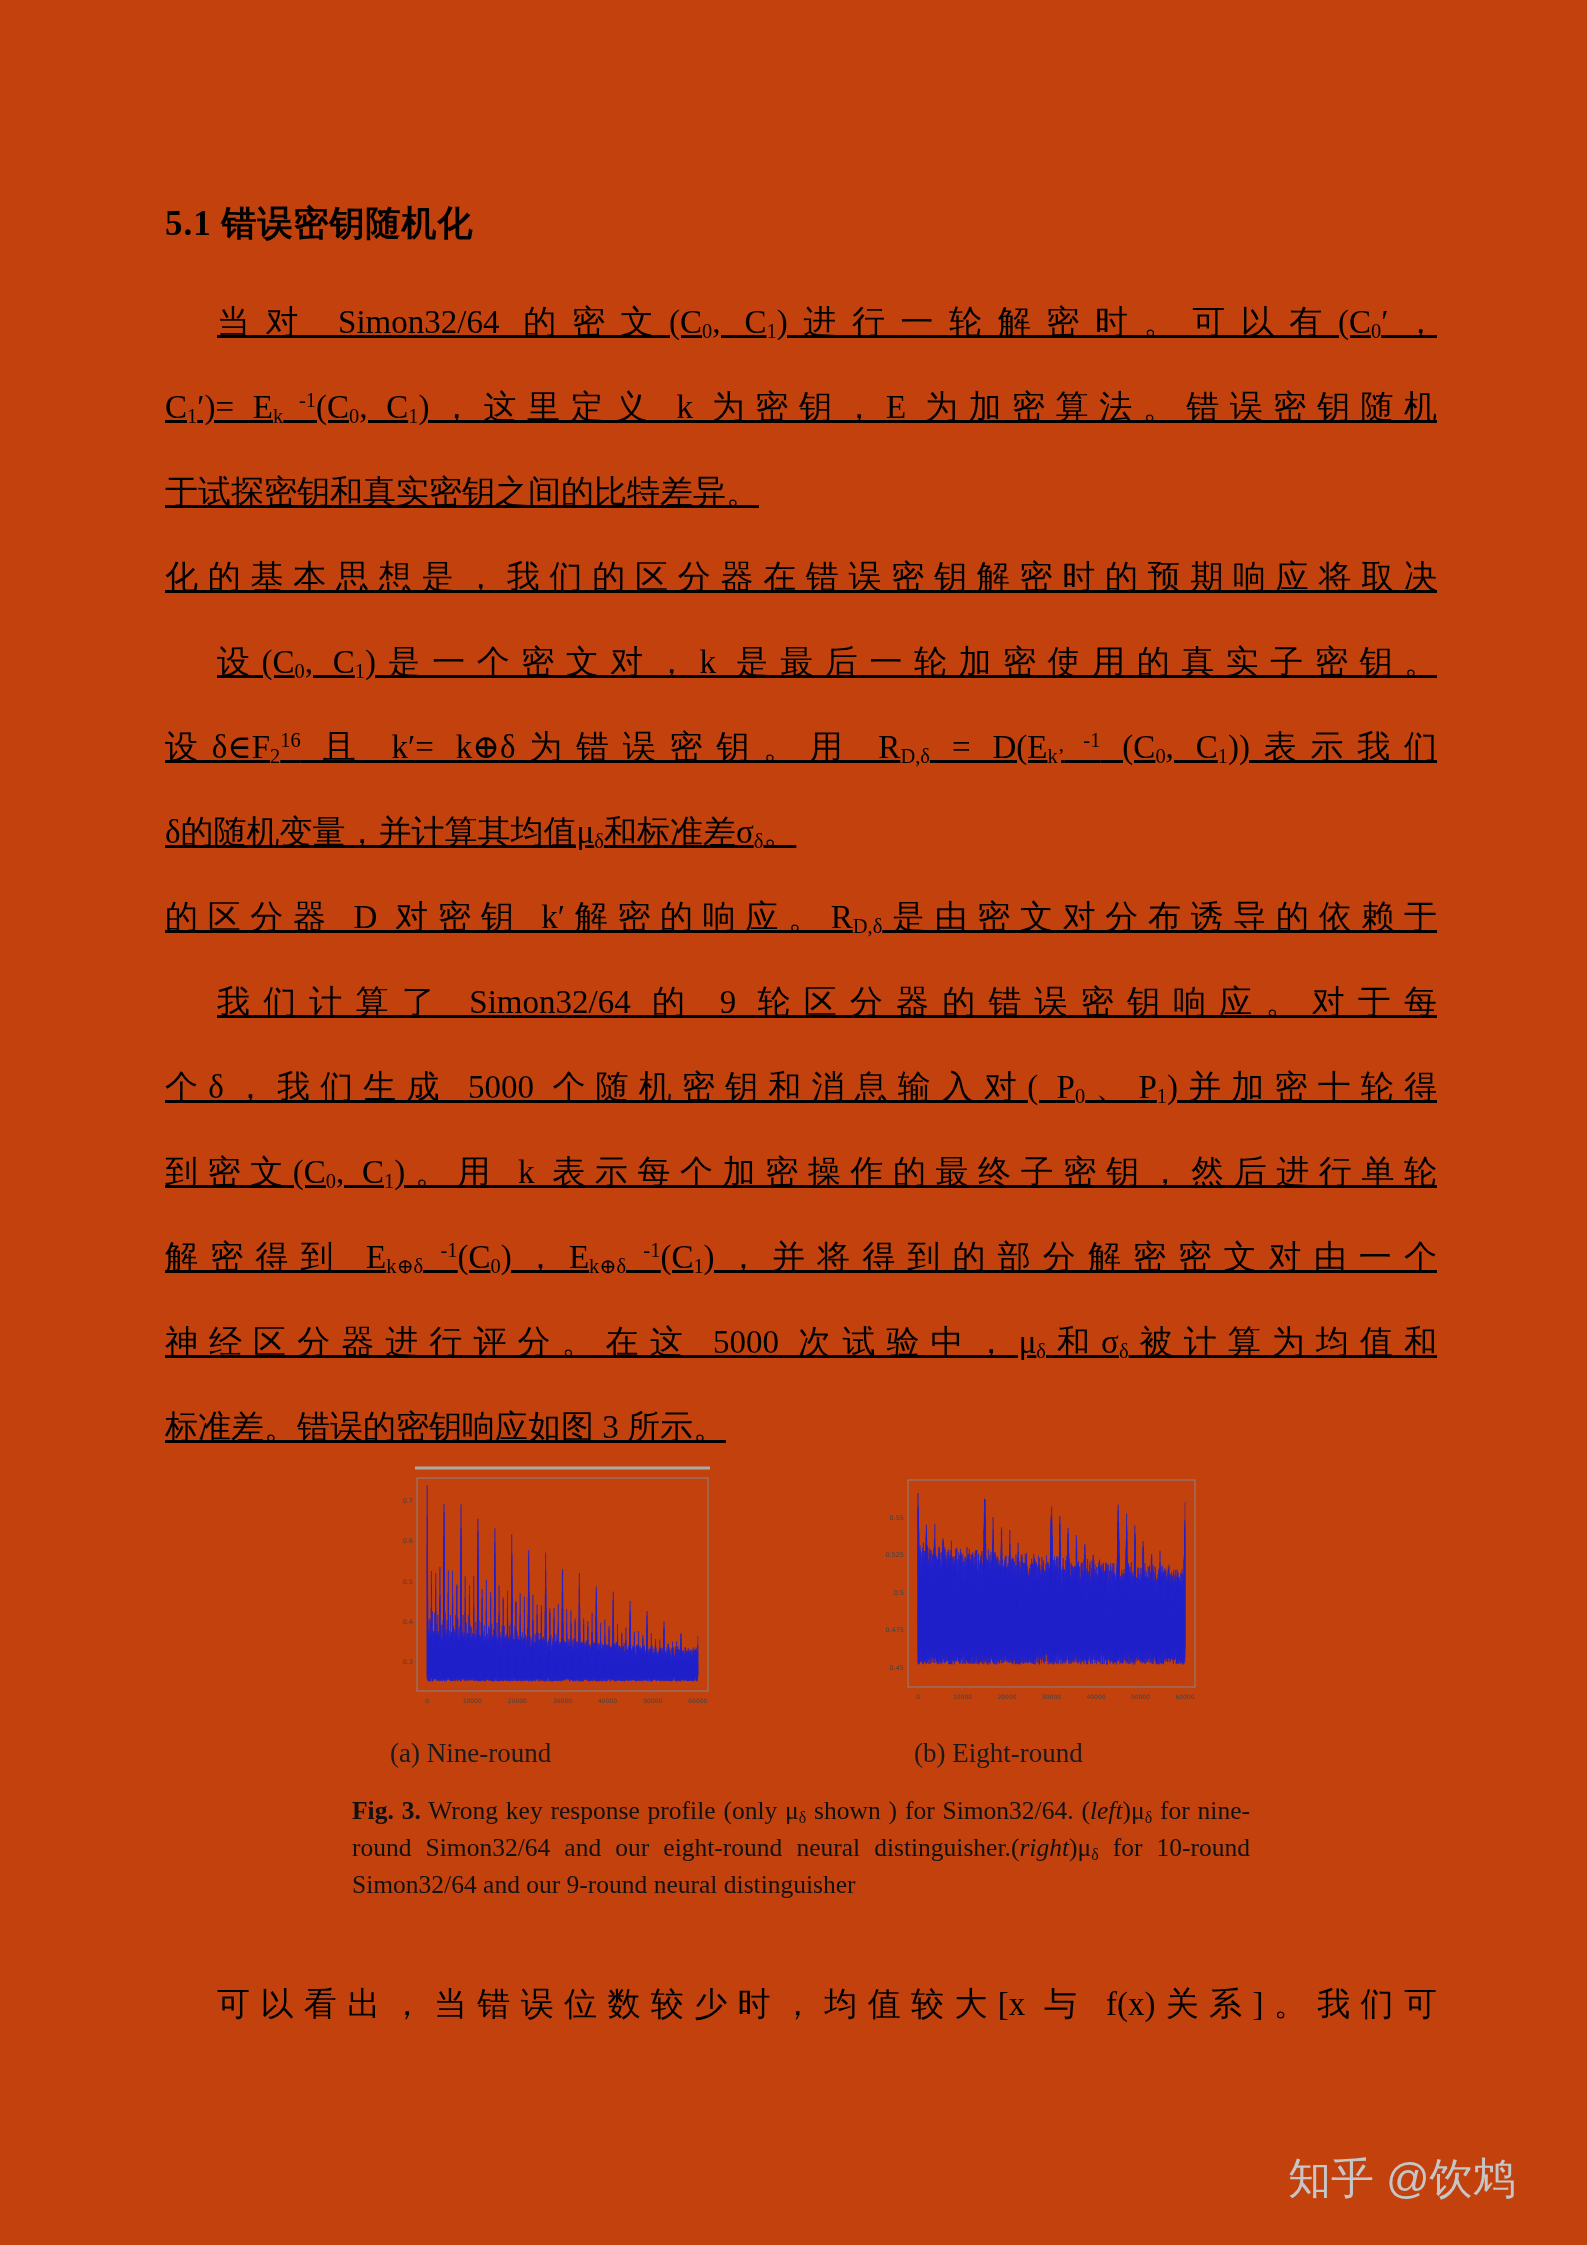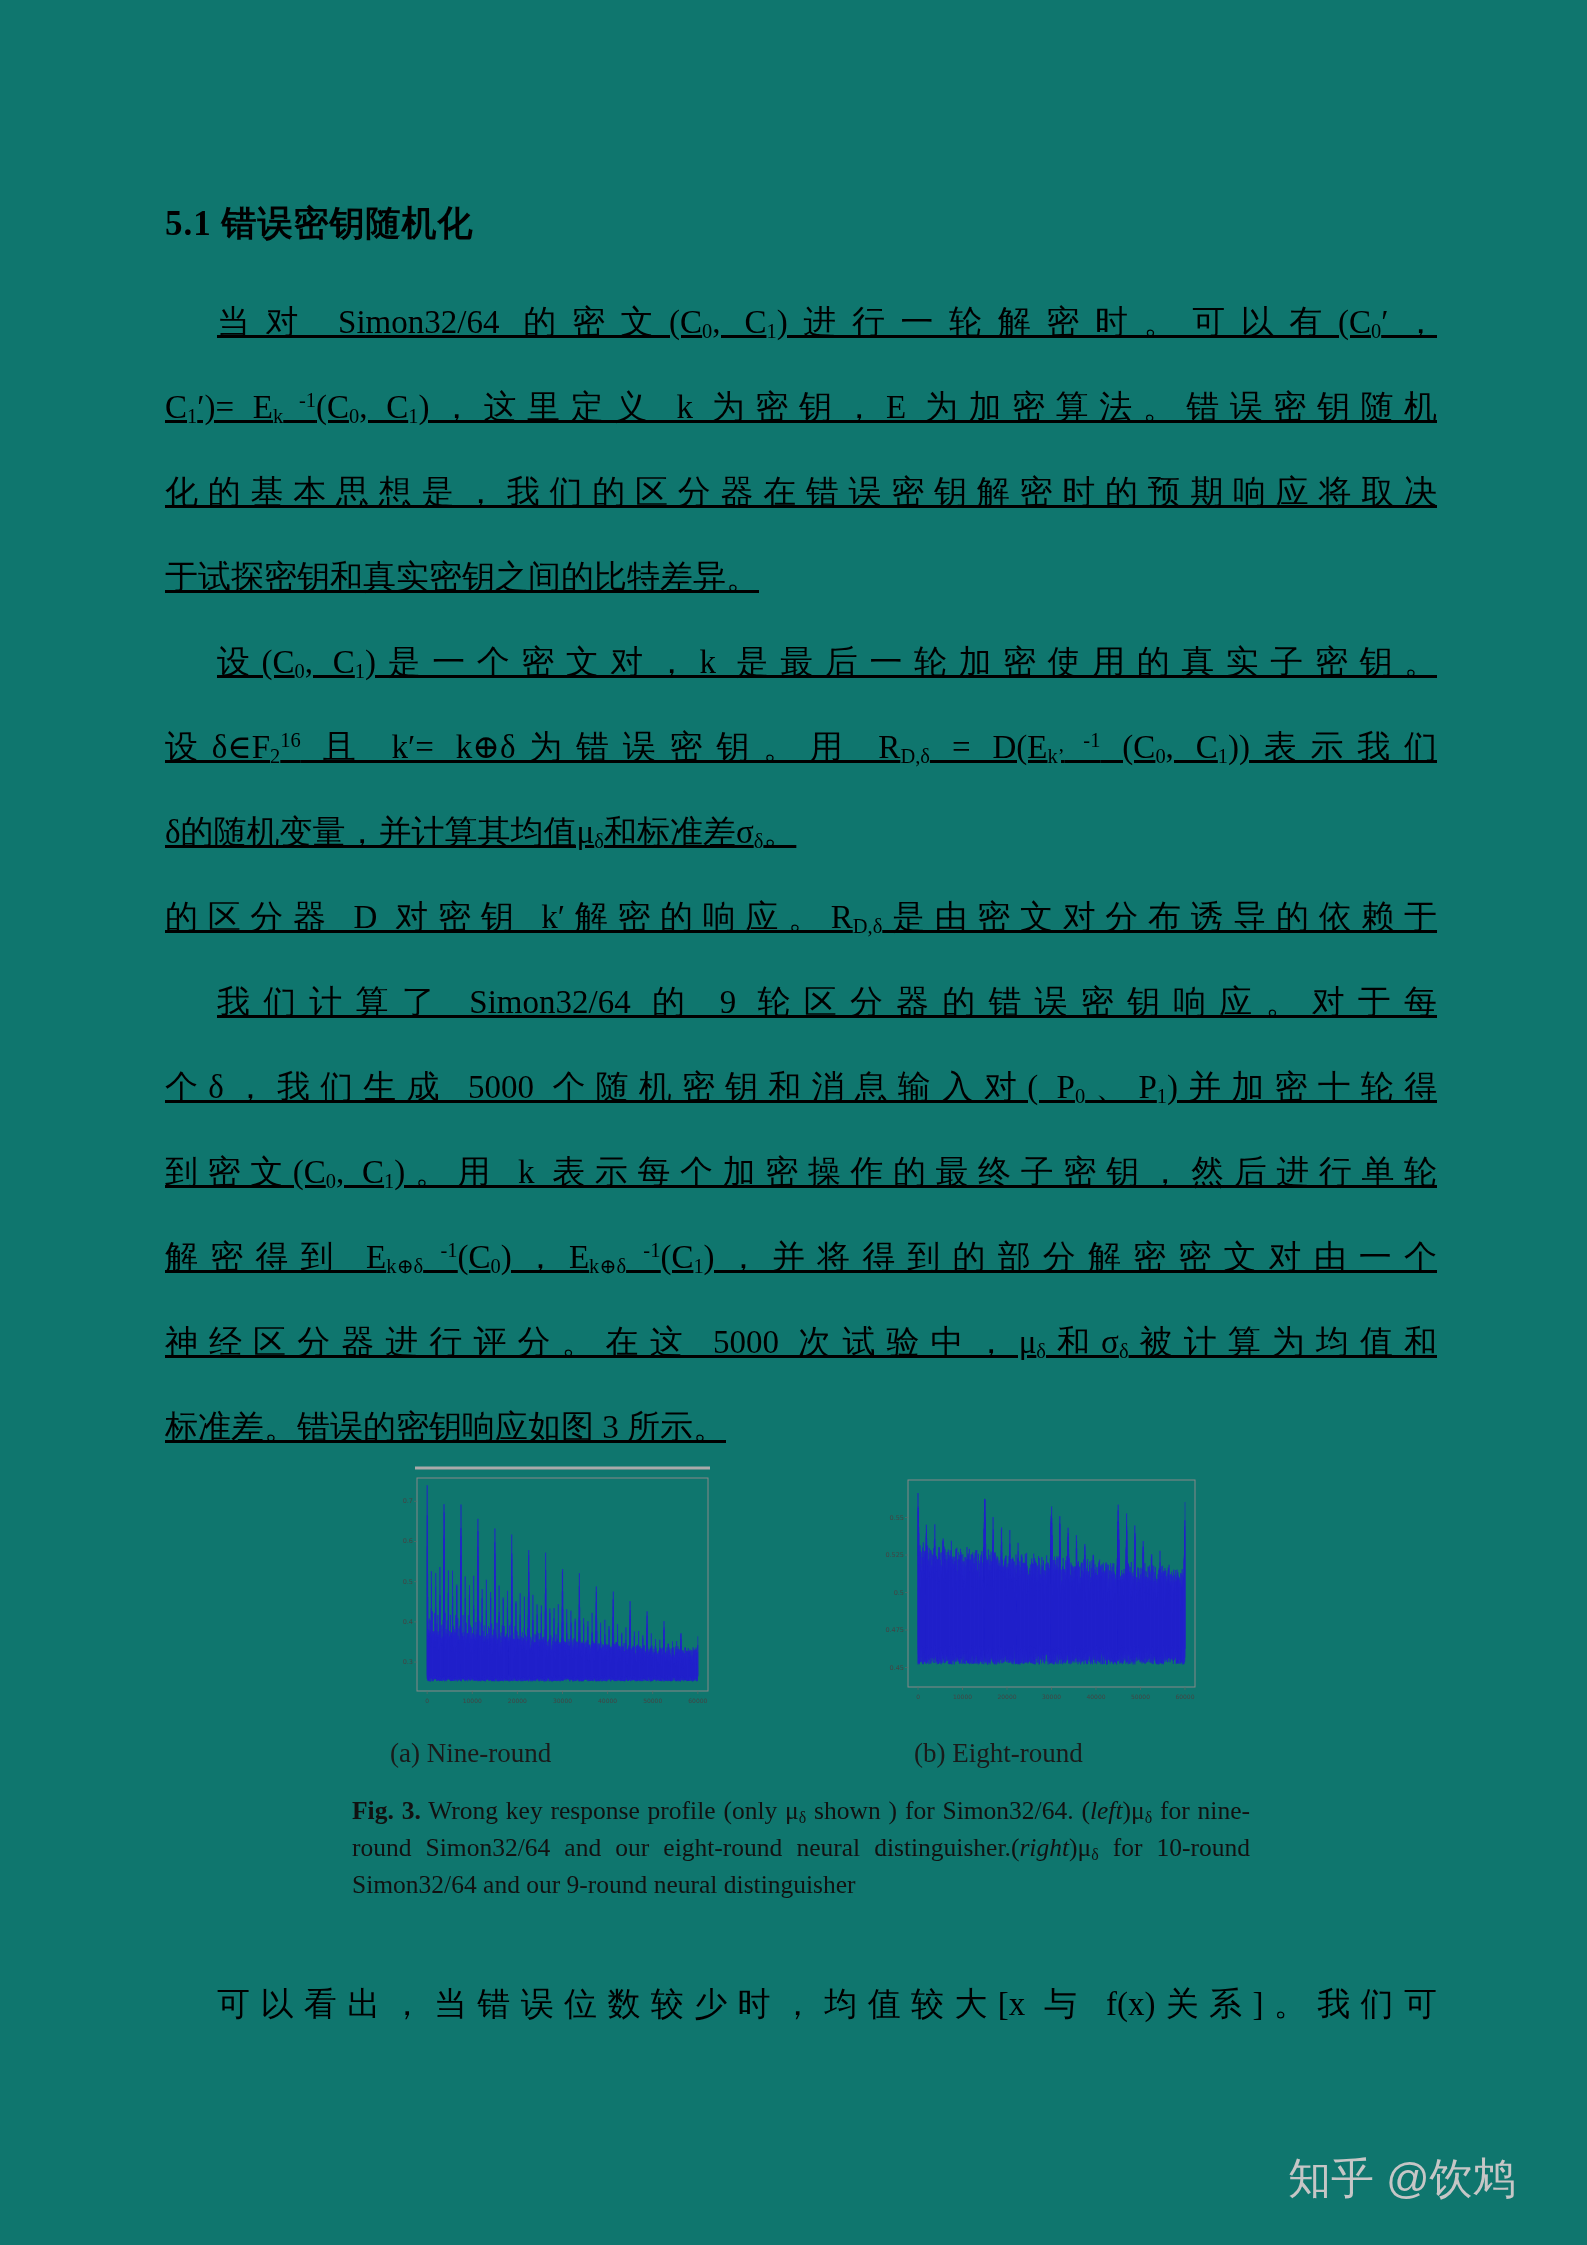--- a/index.html
+++ b/index.html
@@ -1,16 +1,16 @@
 <!DOCTYPE html>
 <html><head>
 <meta charset="utf-8">
 <style>
   html,body{margin:0;padding:0;background:#ffffff;}
-  .page{position:relative;width:1587px;height:2245px;background:#0f766e;overflow:hidden;
+  .page{position:relative;width:1587px;height:2245px;background:#c2410c;overflow:hidden;
         font-family:"Liberation Serif","DejaVu Serif",serif;color:#000;}
   .heading{position:absolute;left:165px;top:200px;font-size:35px;font-weight:bold;
            letter-spacing:1px;white-space:nowrap;}
   .body-text{position:absolute;left:165px;top:280px;width:1272px;font-size:33px;text-decoration:underline;}
   .line{height:85px;line-height:85px;text-align:justify;text-align-last:justify;
         white-space:normal;overflow:visible;}
   .line.indent{text-indent:52px;}
   .line.end{text-align-last:left;}
   sub,sup{font-size:0.62em;line-height:0;}
   sub{vertical-align:-0.25em;}
@@ -33,22 +33,22 @@
 </head>
 <body>
 
 <div class="page">
 
   <div class="heading">5.1 错误密钥随机化</div>
 
   <div class="body-text" id="bodyText">
       <div class="line indent">当对 Simon32/64 的密文(C<sub>0</sub>, C<sub>1</sub>)进行一轮解密时。可以有(C<sub>0</sub>′，</div>
       <div class="line">C<sub>1</sub>′)= E<sub>k</sub><sup> -1</sup>(C<sub>0</sub>, C<sub>1</sub>)，这里定义 k 为密钥，E 为加密算法。错误密钥随机</div>
+      <div class="line end">于试探密钥和真实密钥之间的比特差异。</div>
       <div class="line">化的基本思想是，我们的区分器在错误密钥解密时的预期响应将取决</div>
-      <div class="line end">于试探密钥和真实密钥之间的比特差异。</div>
       <div class="line indent">设(C<sub>0</sub>, C<sub>1</sub>)是一个密文对，k 是最后一轮加密使用的真实子密钥。</div>
       <div class="line">设δ∈F<sub>2</sub><sup>16</sup> 且 k′= k⊕δ为错误密钥。用 R<sub>D,δ</sub> = D(E<sub>k’</sub><sup> -1</sup> (C<sub>0</sub>, C<sub>1</sub>))表示我们</div>
       <div class="line end">δ的随机变量，并计算其均值μ<sub>δ</sub>和标准差σ<sub>δ</sub>。</div>
       <div class="line">的区分器 D 对密钥 k′解密的响应。R<sub>D,δ</sub>是由密文对分布诱导的依赖于</div>
       <div class="line indent">我们计算了 Simon32/64 的 9 轮区分器的错误密钥响应。对于每</div>
       <div class="line">个δ，我们生成 5000 个随机密钥和消息输入对( P<sub>0</sub>、P<sub>1</sub>)并加密十轮得</div>
       <div class="line">到密文(C<sub>0</sub>, C<sub>1</sub>)。用 k 表示每个加密操作的最终子密钥，然后进行单轮</div>
       <div class="line">解密得到 E<sub>k⊕δ</sub><sup> -1</sup>(C<sub>0</sub>)，E<sub>k⊕δ</sub><sup> -1</sup>(C<sub>1</sub>)，并将得到的部分解密密文对由一个</div>
       <div class="line">神经区分器进行评分。在这 5000 次试验中，μ<sub>δ</sub>和σ<sub>δ</sub>被计算为均值和</div>
       <div class="line end">标准差。错误的密钥响应如图 3 所示。</div>

